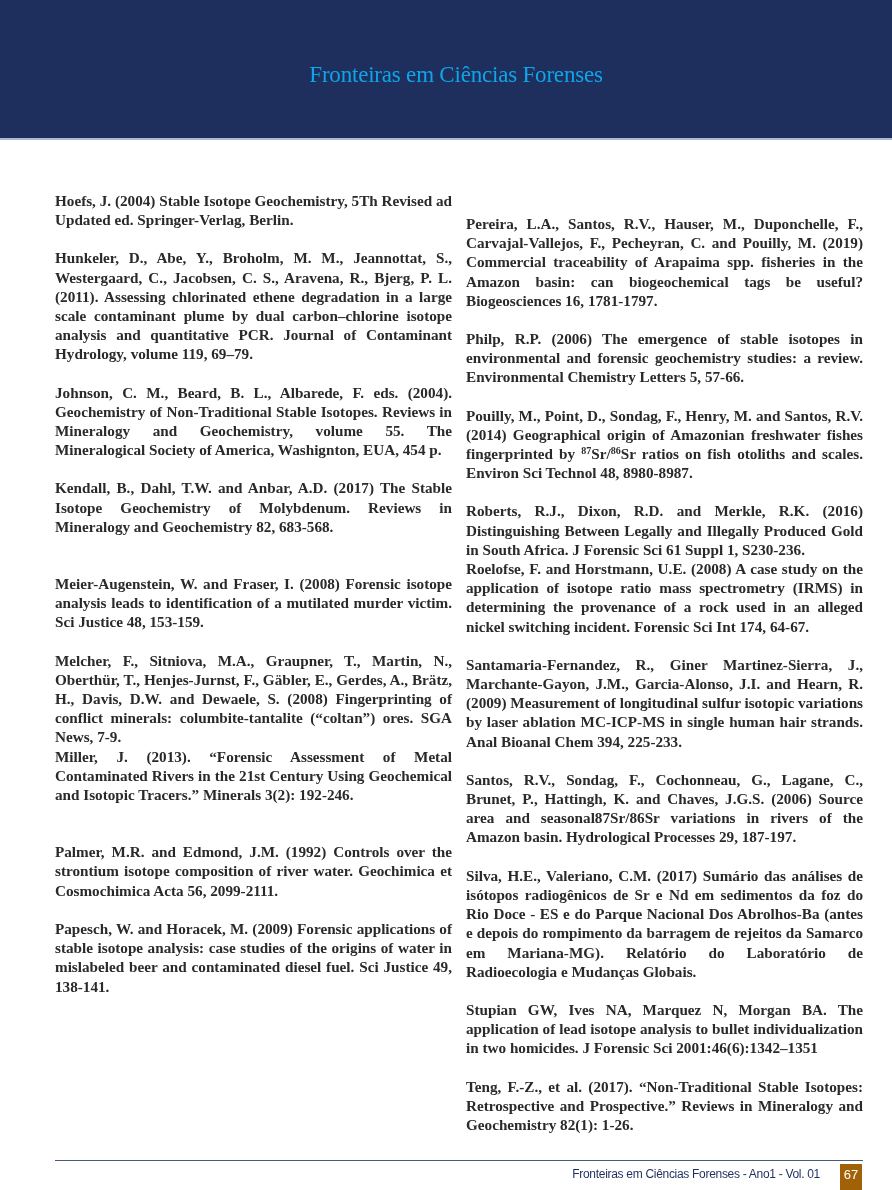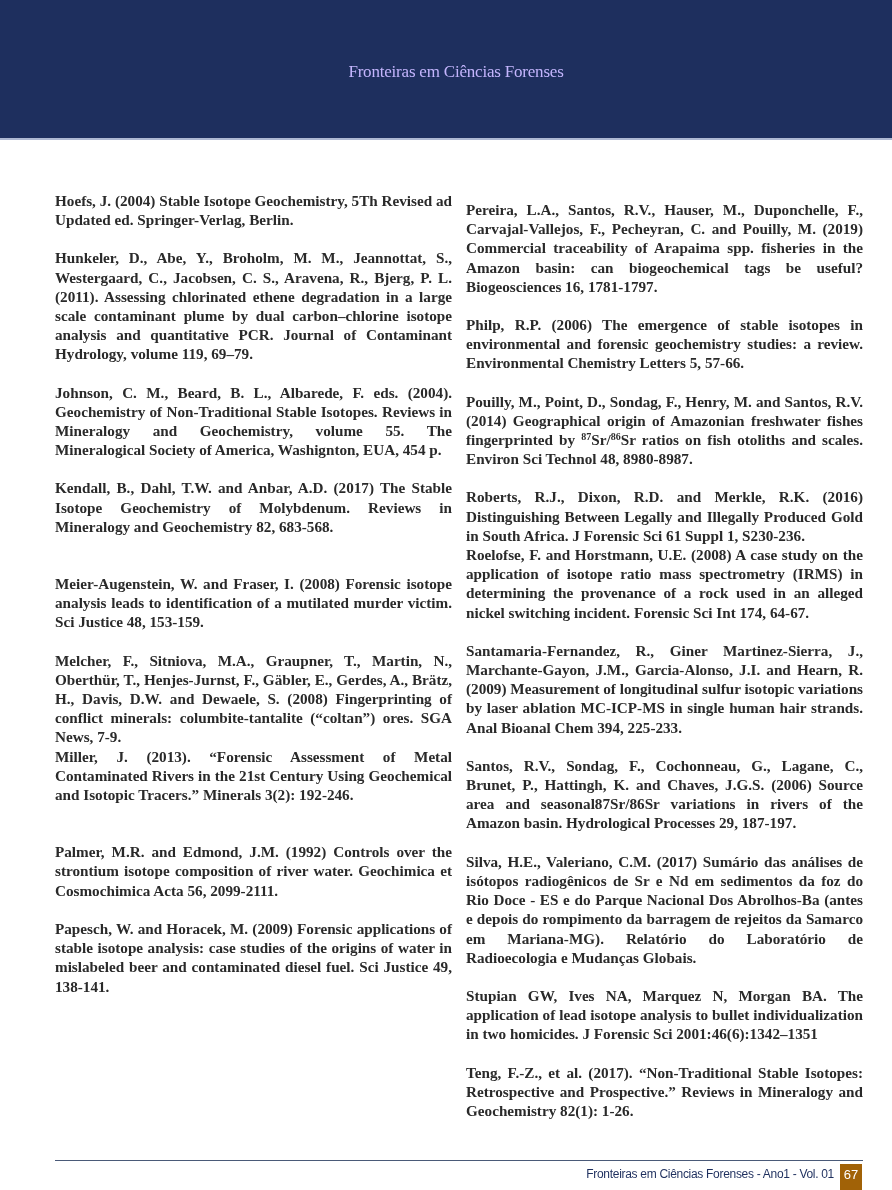--- a/index.html
+++ b/index.html
@@ -22,36 +22,36 @@
       height: 140px;
       background: #1e2f5e;
       border-bottom: 2px solid #aeb8d2;
       box-sizing: border-box;
     }
     .header-title {
       position: absolute;
       left: 0; right: 0;
       top: 62px;
       text-align: center;
-      color: #c4b5fd;
+      color: #0ea5e9;
       font-family: "Liberation Serif", "DejaVu Serif", serif;
-      font-size: 17px;
+      font-size: 23px;
       letter-spacing: -0.2px;
       padding-left: 20px;
     }
     .column {
       position: absolute;
       width: 397px;
       font-size: 15.2px;
       line-height: 19.2px;
       text-align: justify;
       hyphens: none;
     }
     .col-left { left: 55px; top: 191px; }
-    .col-right { left: 466px; top: 200px; }
+    .col-right { left: 466px; top: 214px; }
     .ref {
       margin: 0;
       padding: 0;
       font-weight: bold;
     }
     .gap { height: 19px; }
     sup.iso {
       font-size: 10px;
       line-height: 0;
       vertical-align: 5px;
@@ -59,21 +59,21 @@
     .footer-rule {
       position: absolute;
       left: 55px;
       top: 1160px;
       width: 808px;
       height: 1px;
       background: #4a5a78;
     }
     .footer-text {
       position: absolute;
-      right: 58px;
+      right: 72px;
       top: 1167px;
       font-family: "Liberation Sans", "DejaVu Sans", sans-serif;
       font-size: 12px;
       color: #1e2f5e;
       letter-spacing: -0.3px;
     }
     .page-num {
       position: absolute;
       left: 840px;
       top: 1164px;

